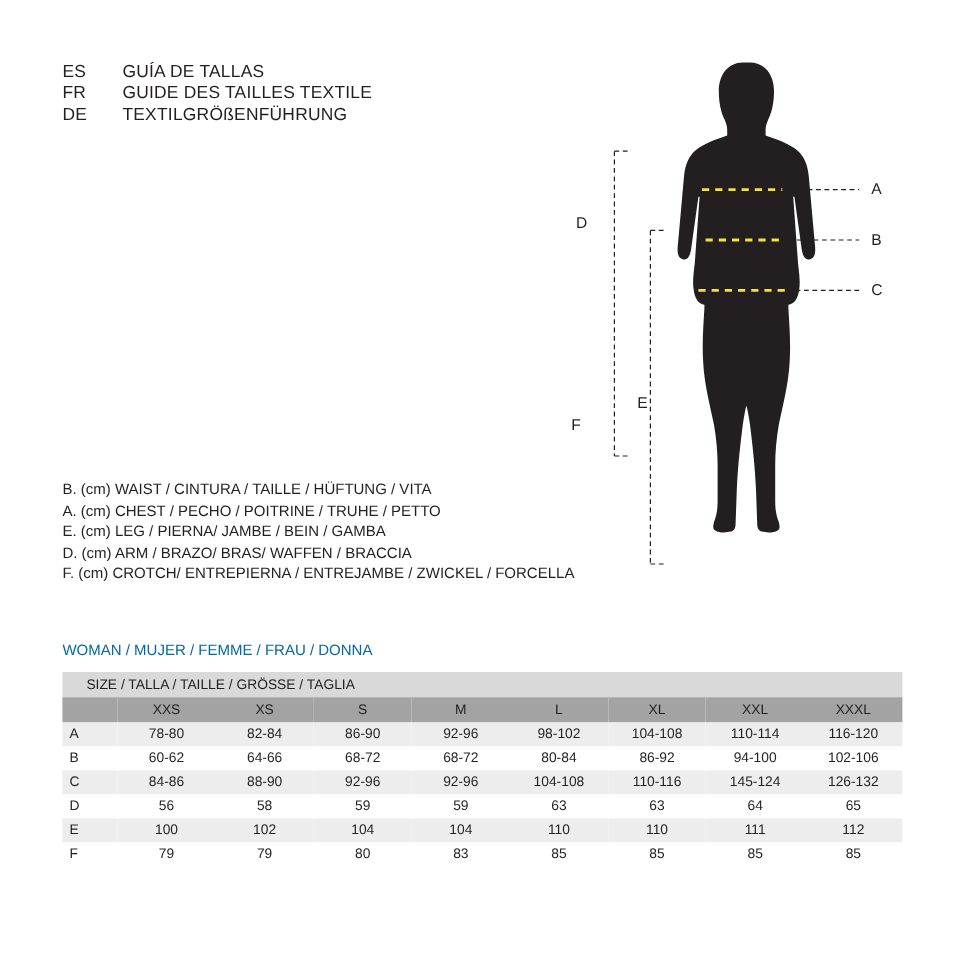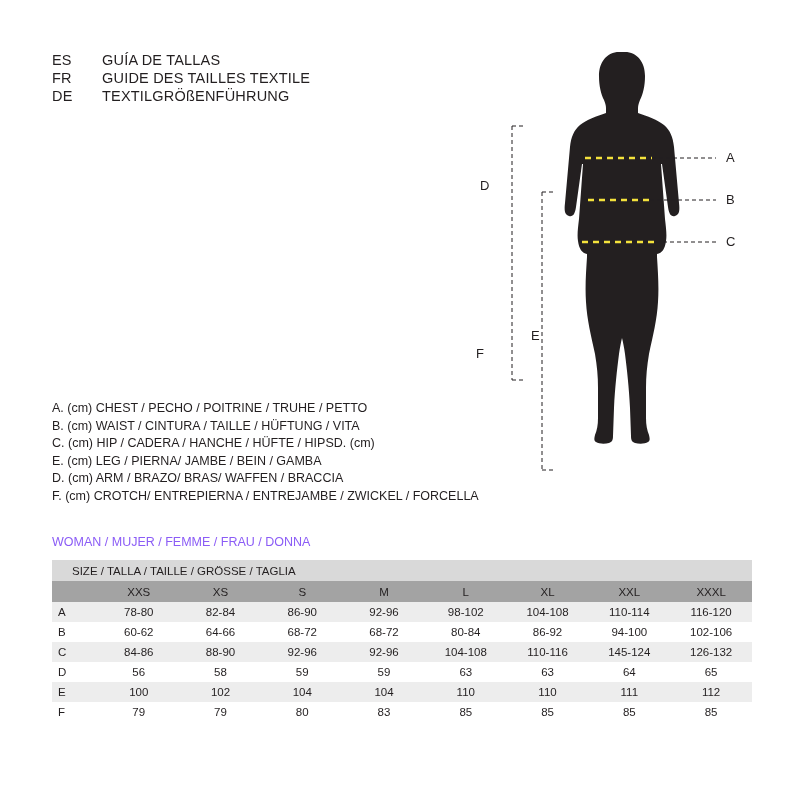--- a/index.html
+++ b/index.html
@@ -52,21 +52,21 @@
     font-size: 12.5px;
     line-height: 17.5px;
     color: #231f20;
     white-space: nowrap;
   }
   .legend-gender {
     position: absolute;
     left: 52px;
     top: 535px;
     font-size: 12.5px;
-    color: #8b5cf6;
+    color: #0369a1;
   }
 
   
   .size-table {
     position: absolute;
     left: 52px;
     top: 560px;
     width: 700px;
     border-collapse: collapse;
     font-size: 11.5px;
@@ -226,23 +226,22 @@
 
   <span class="dim-letter" style="left:296px; top:120px;">A</span>
   <span class="dim-letter" style="left:296px; top:162px;">B</span>
   <span class="dim-letter" style="left:296px; top:204px;">C</span>
   <span class="dim-letter" style="left:50px;  top:148px;">D</span>
   <span class="dim-letter" style="left:101px; top:298px;">E</span>
   <span class="dim-letter" style="left:46px;  top:316px;">F</span>
 </div>
 
 <div class="legend-block">
+  <div class="legend-line">B. (cm) WAIST / CINTURA / TAILLE / HÜFTUNG / VITA</div>
   <div class="legend-line">A. (cm) CHEST / PECHO / POITRINE / TRUHE / PETTO</div>
-  <div class="legend-line">B. (cm) WAIST / CINTURA / TAILLE / HÜFTUNG / VITA</div>
-  <div class="legend-line">C. (cm) HIP / CADERA / HANCHE / HÜFTE / HIPSD. (cm)</div>
   <div class="legend-line">E. (cm) LEG / PIERNA/ JAMBE / BEIN / GAMBA</div>
   <div class="legend-line">D. (cm) ARM / BRAZO/ BRAS/ WAFFEN / BRACCIA</div>
   <div class="legend-line">F. (cm) CROTCH/ ENTREPIERNA / ENTREJAMBE / ZWICKEL / FORCELLA</div>
 </div>
 <div class="legend-gender">WOMAN / MUJER / FEMME / FRAU / DONNA</div>
 
 <table class="size-table">
   <tbody>
     <tr class="head-main">
       <td colspan="9">SIZE / TALLA / TAILLE / GRÖSSE / TAGLIA</td>

